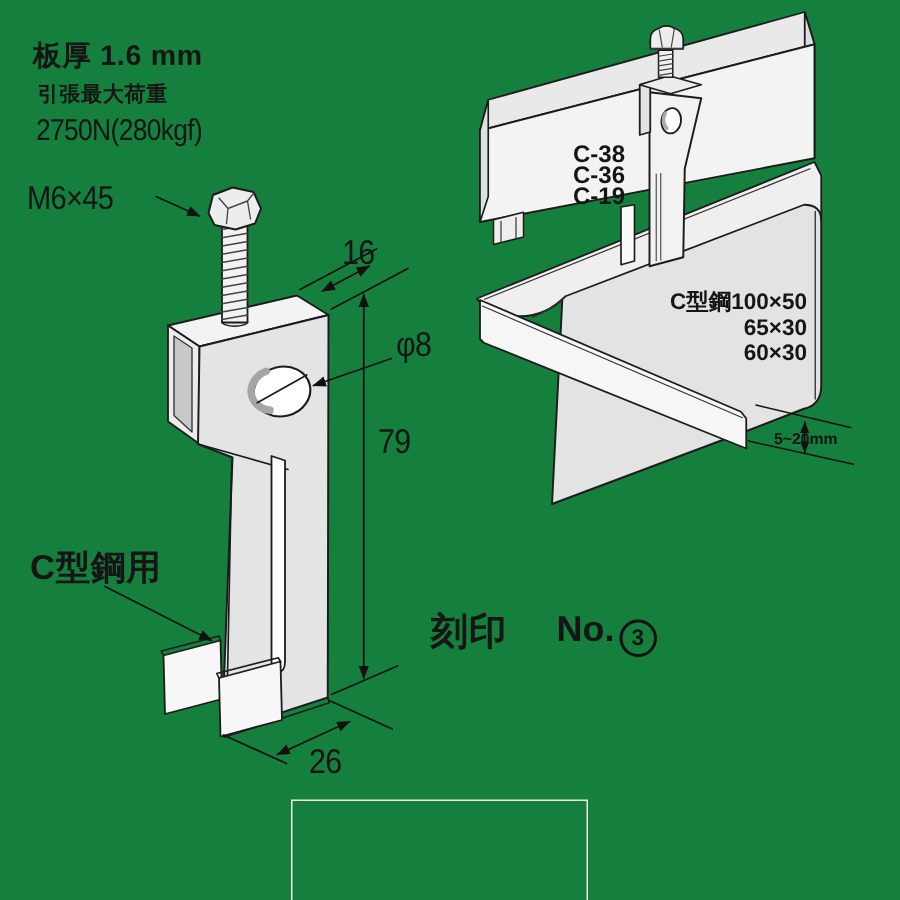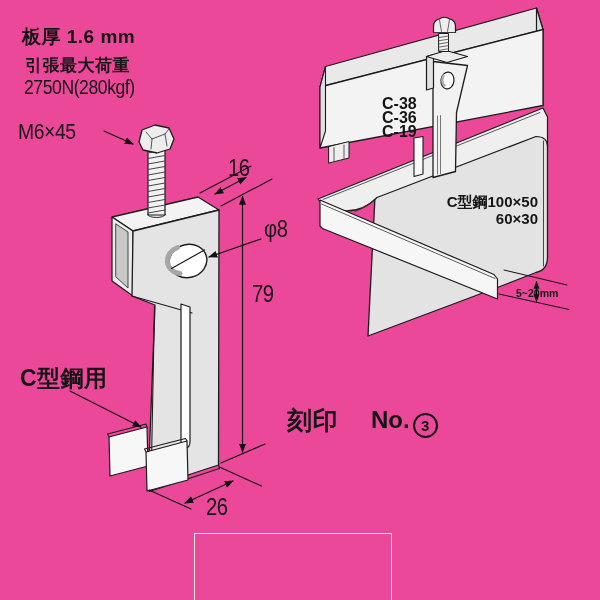--- a/index.html
+++ b/index.html
@@ -1,17 +1,17 @@
 <!DOCTYPE html>
 <html><head>
 <meta charset="utf-8">
 <style>
   html,body{margin:0;padding:0;background:#fff;}
   #stage{
-    position:relative;width:600px;height:600px;background:#ec4899;overflow:hidden;
+    position:relative;width:600px;height:600px;background:#15803d;overflow:hidden;
     font-family:"Liberation Sans","DejaVu Sans",sans-serif;color:#111;
   }
   #art{position:absolute;left:0;top:0;}
   .lbl{position:absolute;white-space:nowrap;color:#151515;}
   .jp{font-weight:600;letter-spacing:0.5px;}
   .num{font-weight:500;transform:scaleX(0.88);transform-origin:0 0;letter-spacing:-0.5px;}
   .small{font-weight:600;}
   .circle3{
     display:inline-block;width:21px;height:21px;border:2px solid #111;border-radius:50%;
     font-size:15px;line-height:21px;text-align:center;font-weight:600;
@@ -123,21 +123,21 @@
     </g>
   </g>
 
   <g stroke="#111" stroke-width="1" fill="none" stroke-linecap="round">
     <path d="M504,270 L567,285 M499,294 L569,309.5"></path>
     <path d="M536.5,281.5 L536.5,301.5" marker-start="url(#ah)" marker-end="url(#ah)"></path>
   </g>
 </svg>
 
 <div class="lbl jp" style="left:22px;top:24px;font-size:19px;">板厚 1.6 mm</div>
-<div class="lbl jp" style="left:25px;top:54px;font-size:17px;">引張最大荷重</div>
+<div class="lbl jp" style="left:25px;top:54px;font-size:14px;">引張最大荷重</div>
 <div class="lbl num" style="left:24px;top:76px;font-size:20px;">2750N(280kgf)</div>
 
 <div class="lbl num" style="left:18px;top:119px;font-size:22px;">M6×45</div>
 
 <div class="lbl num" style="left:228px;top:155px;font-size:23px;">16</div>
 <div class="lbl num" style="left:264px;top:216px;font-size:23px;">φ8</div>
 <div class="lbl num" style="left:252px;top:281px;font-size:23px;">79</div>
 <div class="lbl num" style="left:206px;top:494px;font-size:23px;">26</div>
 
 <div class="lbl jp" style="left:20px;top:363px;font-size:23px;">C型鋼用</div>
@@ -146,20 +146,21 @@
 <div class="lbl" style="left:371px;top:406px;font-size:24px;font-weight:600;"><span>No.</span><span class="circle3">3</span></div>
 
 <div class="lbl small" style="left:382px;top:97px;font-size:16px;line-height:13.8px;">
   <div>C-38</div>
   <div>C-36</div>
   <div>C-19</div>
 </div>
 
 <div class="lbl small" style="left:420px;top:182px;width:118px;text-align:right;font-size:15px;line-height:16.8px;margin-top:12px;">
   <div>C型鋼100×50</div>
+  <div>65×30</div>
   <div>60×30</div>
 </div>
 
 <div class="lbl small" style="left:516px;top:287px;font-size:10.5px;">5~20mm</div>
 
 <div class="faintbox" style="left:194px;top:533px;width:196px;height:70px;"></div>
 
 </div>
 
 </body></html>

